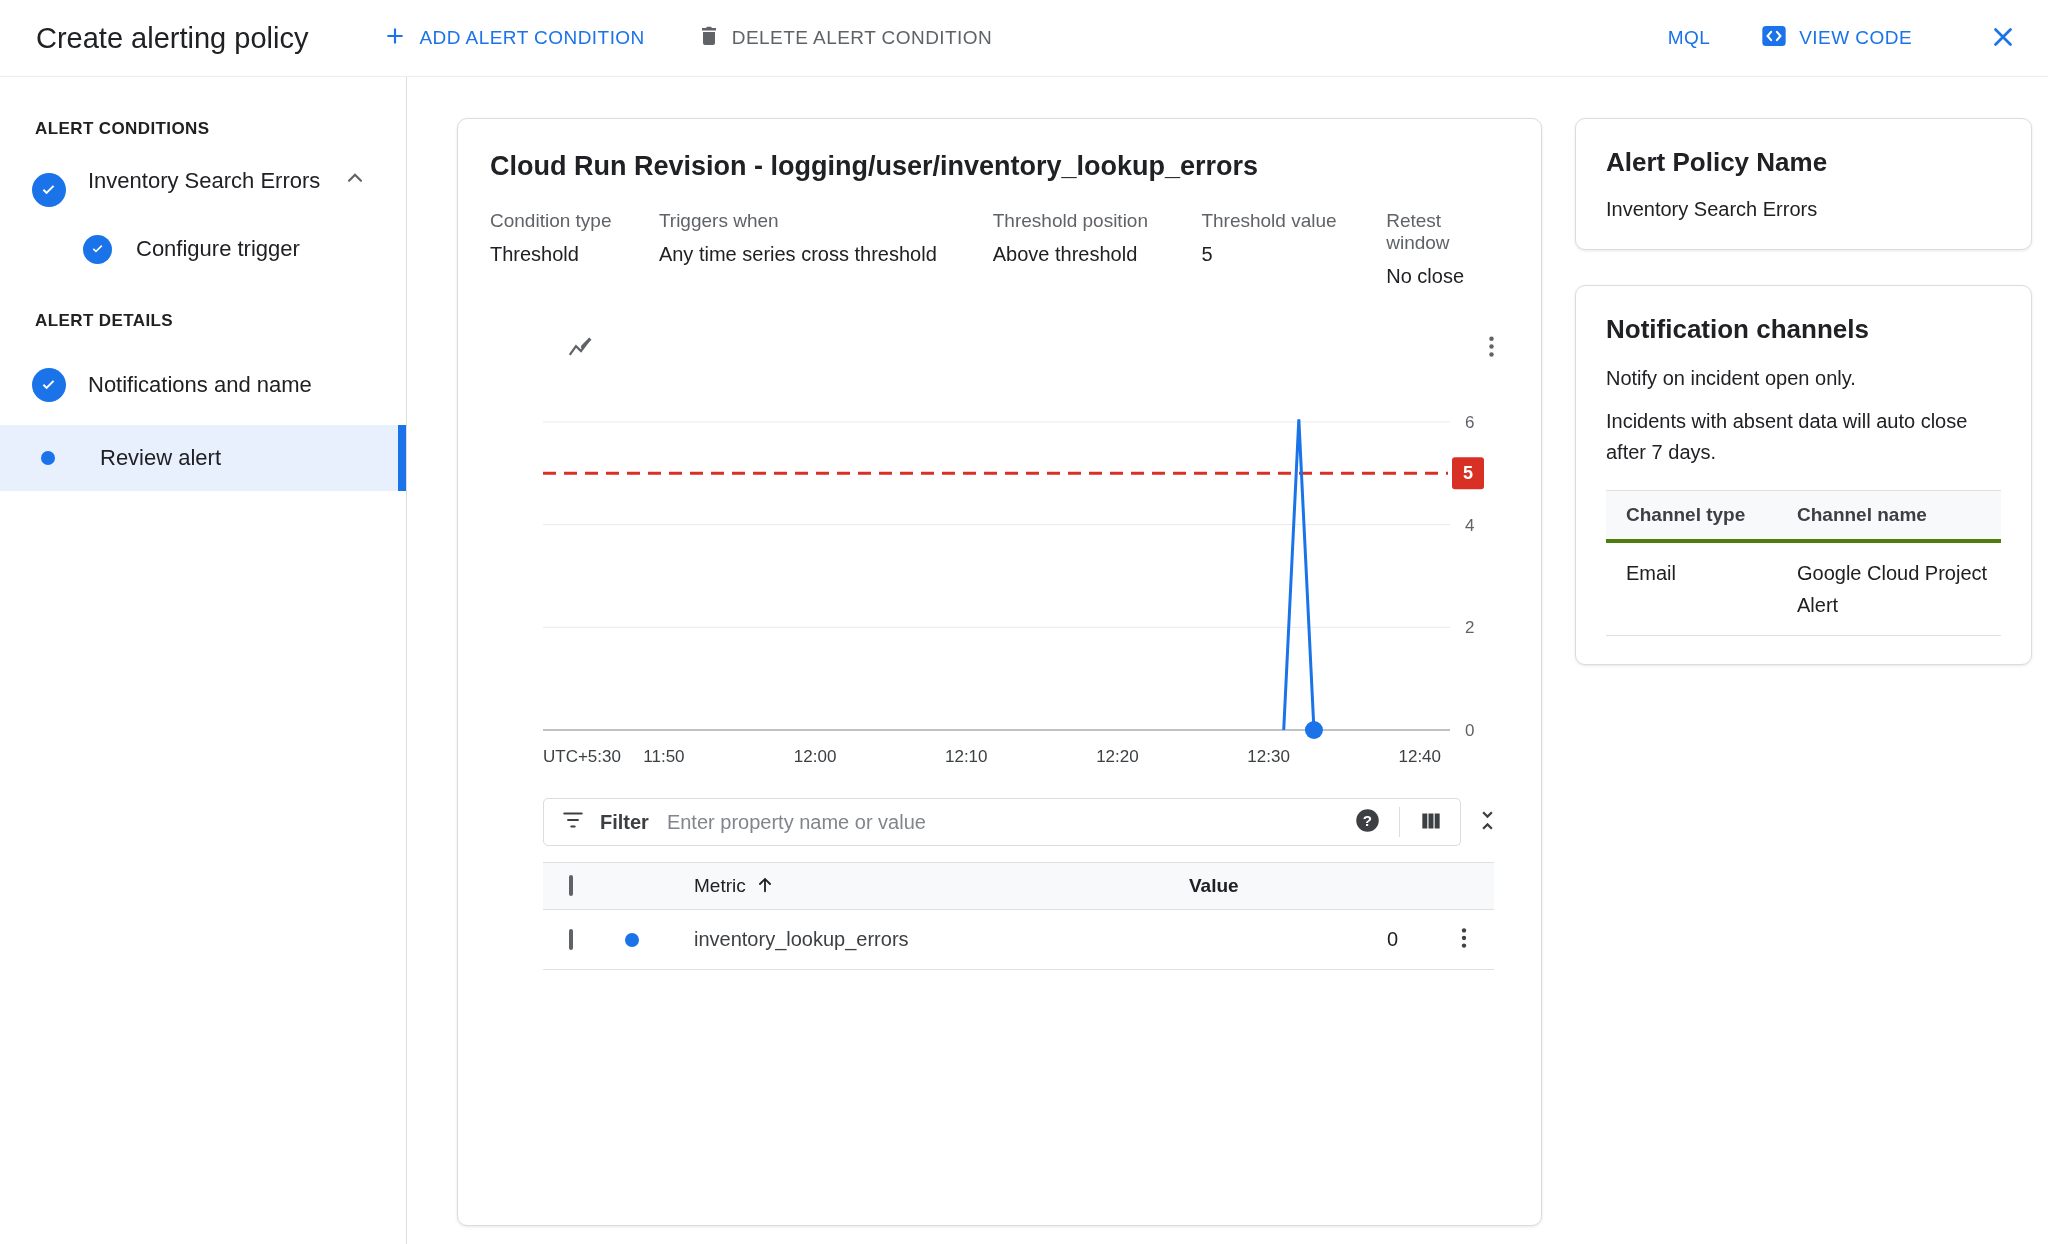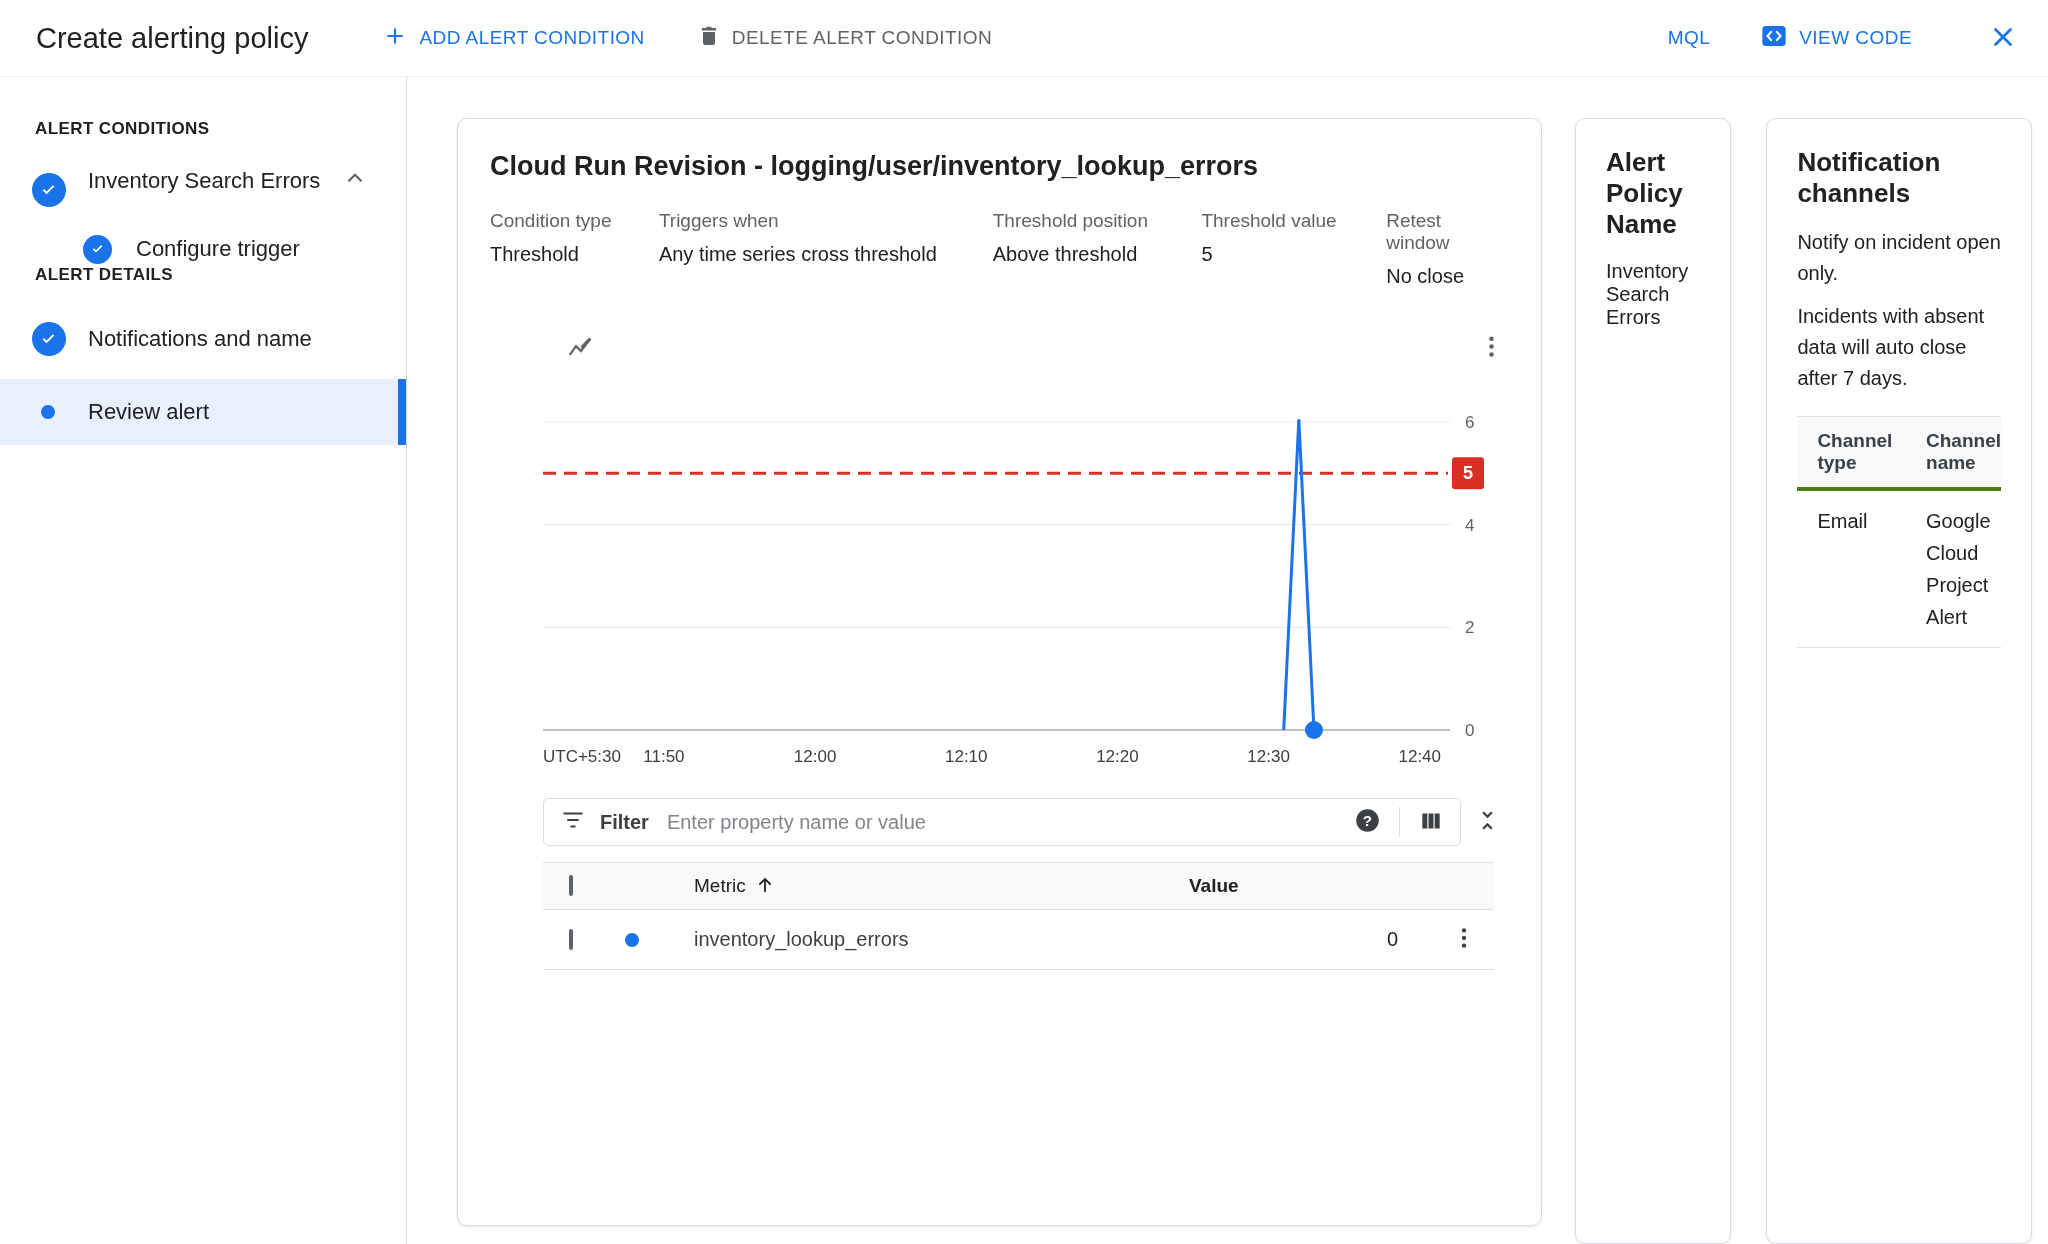--- a/index.html
+++ b/index.html
@@ -31,23 +31,23 @@
   .side-item.multiline .check-circle { margin-top:8px; }
   .side-item-text { font-size:22px; line-height:32px; color:#202124; margin-left:22px; max-width:250px; }
   .chev { margin-left:auto; display:flex; align-items:center; }
   .check-circle { width:34px; height:34px; border-radius:50%; background:#1a73e8; flex:none;
     display:flex; align-items:center; justify-content:center; }
   .check-circle svg { width:24px; height:24px; }
   .check-circle.small { width:29px; height:29px; }
   .check-circle.small svg { width:20px; height:20px; }
   .side-subitem { display:flex; align-items:center; margin:26px 0 0 83px; cursor:pointer; }
   .side-subitem .side-item-text { margin-left:24px; }
-  .section-label.mt { }
+  .section-label.mt { margin-top:46px; }
   .side-item.single { height:56px; margin-bottom:4px; }
-  .side-item.active { height:66px; background:#e8f0fe; padding:0; position:relative; margin-top:12px; cursor:pointer; }
+  .side-item.active { height:66px; background:#e8f0fe; padding:0; position:relative; margin-top:12px; cursor:pointer;gap:12px; }
   .step-dot { width:14px; height:14px; border-radius:50%; background:#1a73e8; flex:none; margin-left:41px; }
   .side-item.active .side-item-text { margin-left:33px; }
   .active-bar { position:absolute; right:0; top:0; bottom:0; width:8px; background:#1a73e8; }
 
   
   .main { flex:1; padding:41px 0 0 50px; }
   .card { width:1085px; height:1108px; background:#fff; border:1px solid #dadce0;
     border-radius:10px; box-shadow:0 1px 3px rgba(60,64,67,.12); padding:32px 32px; }
   .card-title { font-size:27px; font-weight:700; color:#202124; }
   .detail-row { display:flex; margin-top:28px; }
@@ -80,21 +80,21 @@
     font-size:19px; font-weight:400; color:#202124; }
   .th-value { font-size:19px; font-weight:700; color:#202124; }
   .dot-cell { padding-left:10px; display:flex; }
   .series-dot { width:14px; height:14px; border-radius:50%; background:#1a73e8; }
   .td-metric { font-size:20px; color:#3c4043; padding-left:17px; }
   .td-value { font-size:20px; color:#202124; text-align:right; padding-right:36px; }
   .kebab-cell { display:flex; justify-content:center; }
   .kebab-cell button { background:none; border:none; cursor:pointer; display:flex; }
 
   
-  .rightpanel { width:473px; flex:none; padding:41px 16px 0 0; display:flex; gap:35px; }
+  .rightpanel { width:473px; flex:none; padding:41px 16px 0 0; display:flex; flex-direction:column; gap:35px; }
   .rcard { background:#fff; border:1px solid #dadce0; border-radius:10px;
     box-shadow:0 1px 3px rgba(60,64,67,.12); padding:28px 30px; }
   .rcard-title { font-size:26px; font-weight:700; color:#202124; }
   .rcard-value { font-size:20px; color:#202124; margin-top:20px; }
   .rcard p { font-size:20px; color:#202124; line-height:1.55; }
   .p1 { margin-top:18px; }
   .p2 { margin-top:12px; }
   .chan-table { width:100%; margin-top:22px; border-collapse:collapse; }
   .chan-table th { background:#f8f9fa; border-top:1px solid #e0e0e0; border-bottom:4px solid #4d7c0f;
     font-size:19px; font-weight:700; color:#3c4043; text-align:left; padding:13px 0; }

